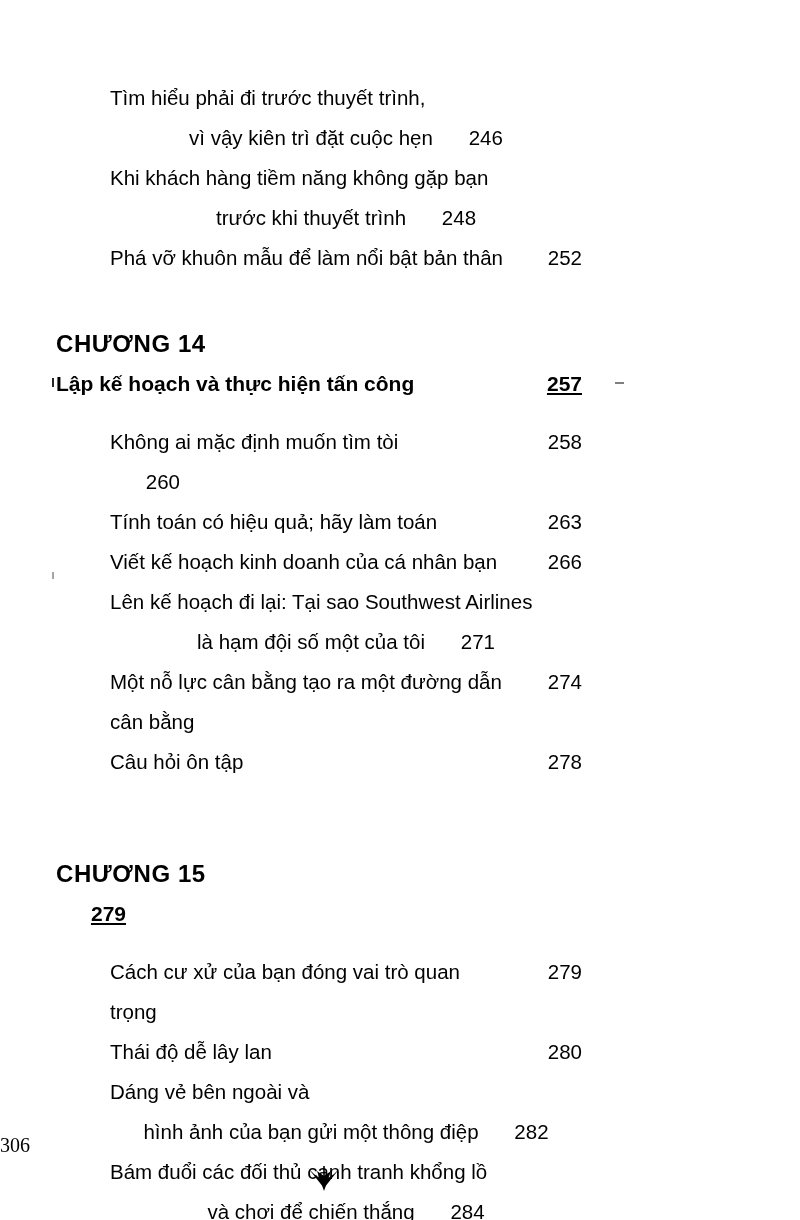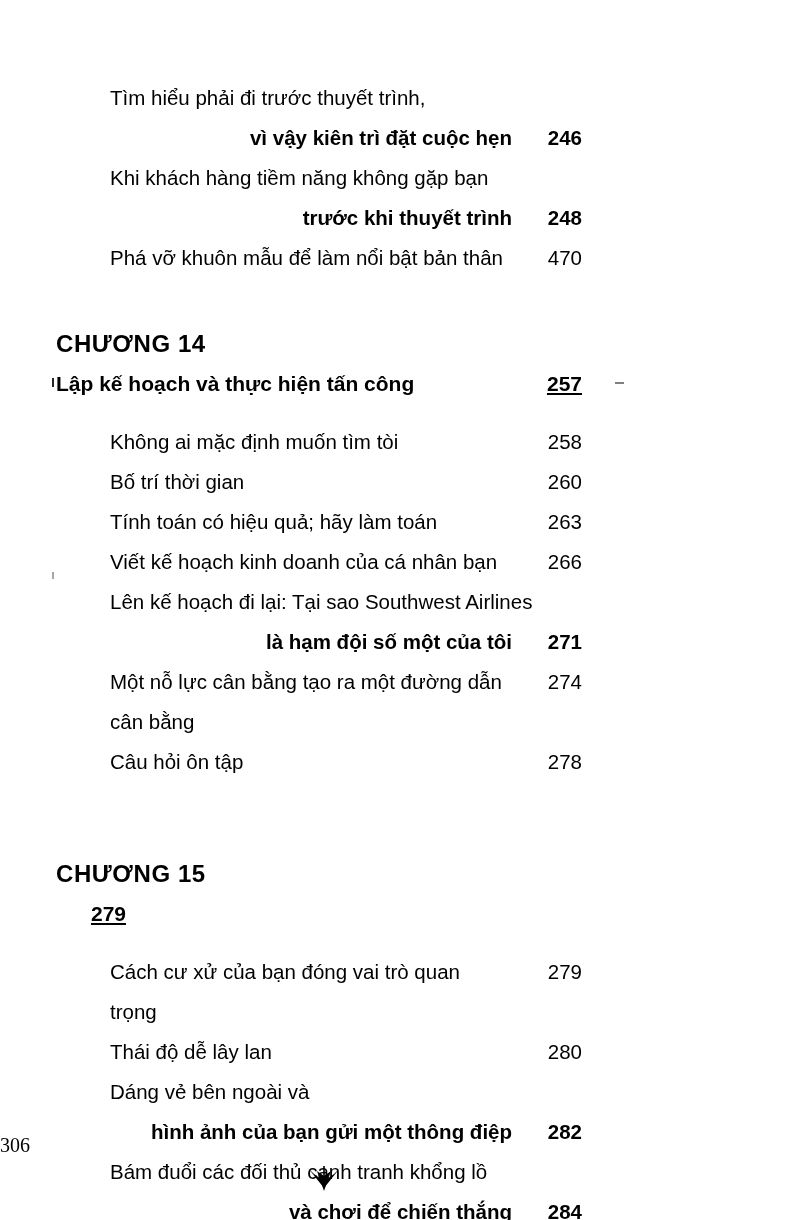--- a/index.html
+++ b/index.html
@@ -84,22 +84,21 @@
     font-size: 20.5px;
     line-height: 40px;
     padding-left: 54px;
   }
   .entry-multiline .line1 {
     display: block;
   }
   .entry-multiline .line2row {
     display: flex;
     align-items: baseline;
-    justify-content: flex-end;
-    font-weight: bold;
+    justify-content: center;
   }
   .entry-multiline .pageno {
     flex: 0 0 auto;
     text-align: right;
     min-width: 52px;
     margin-left: 18px;
     padding-right: 4px;
   }
   
   .footer {
@@ -174,39 +173,38 @@
     <div class="entry-multiline">
       <span class="line1">Khi khách hàng tiềm năng không gặp bạn</span>
       <span class="line2row">
         <span class="title">trước khi thuyết trình</span>
         <span class="pageno">248</span>
       </span>
     </div>
 
     <div class="entry sub">
       <span class="title">Phá vỡ khuôn mẫu để làm nổi bật bản thân</span>
-      <span class="pageno">470</span>
+      <span class="pageno">252</span>
     </div>
 
     <div class="gap-large"></div>
 
     <div class="chapter-label">CHƯƠNG 14</div>
     <div class="entry chapter-title">
       <span class="title">Lập kế hoạch và thực hiện tấn công</span>
       <span class="pageno">257</span>
     </div>
 
     <div class="gap-chapter"></div>
 
     <div class="entry sub">
       <span class="title">Không ai mặc định muốn tìm tòi</span>
       <span class="pageno">258</span>
     </div>
     <div class="entry sub">
-      <span class="title">Bố trí thời gian</span>
       <span class="pageno">260</span>
     </div>
     <div class="entry sub">
       <span class="title">Tính toán có hiệu quả; hãy làm toán</span>
       <span class="pageno">263</span>
     </div>
     <div class="entry sub">
       <span class="title">Viết kế hoạch kinh doanh của cá nhân bạn</span>
       <span class="pageno">266</span>
     </div>

